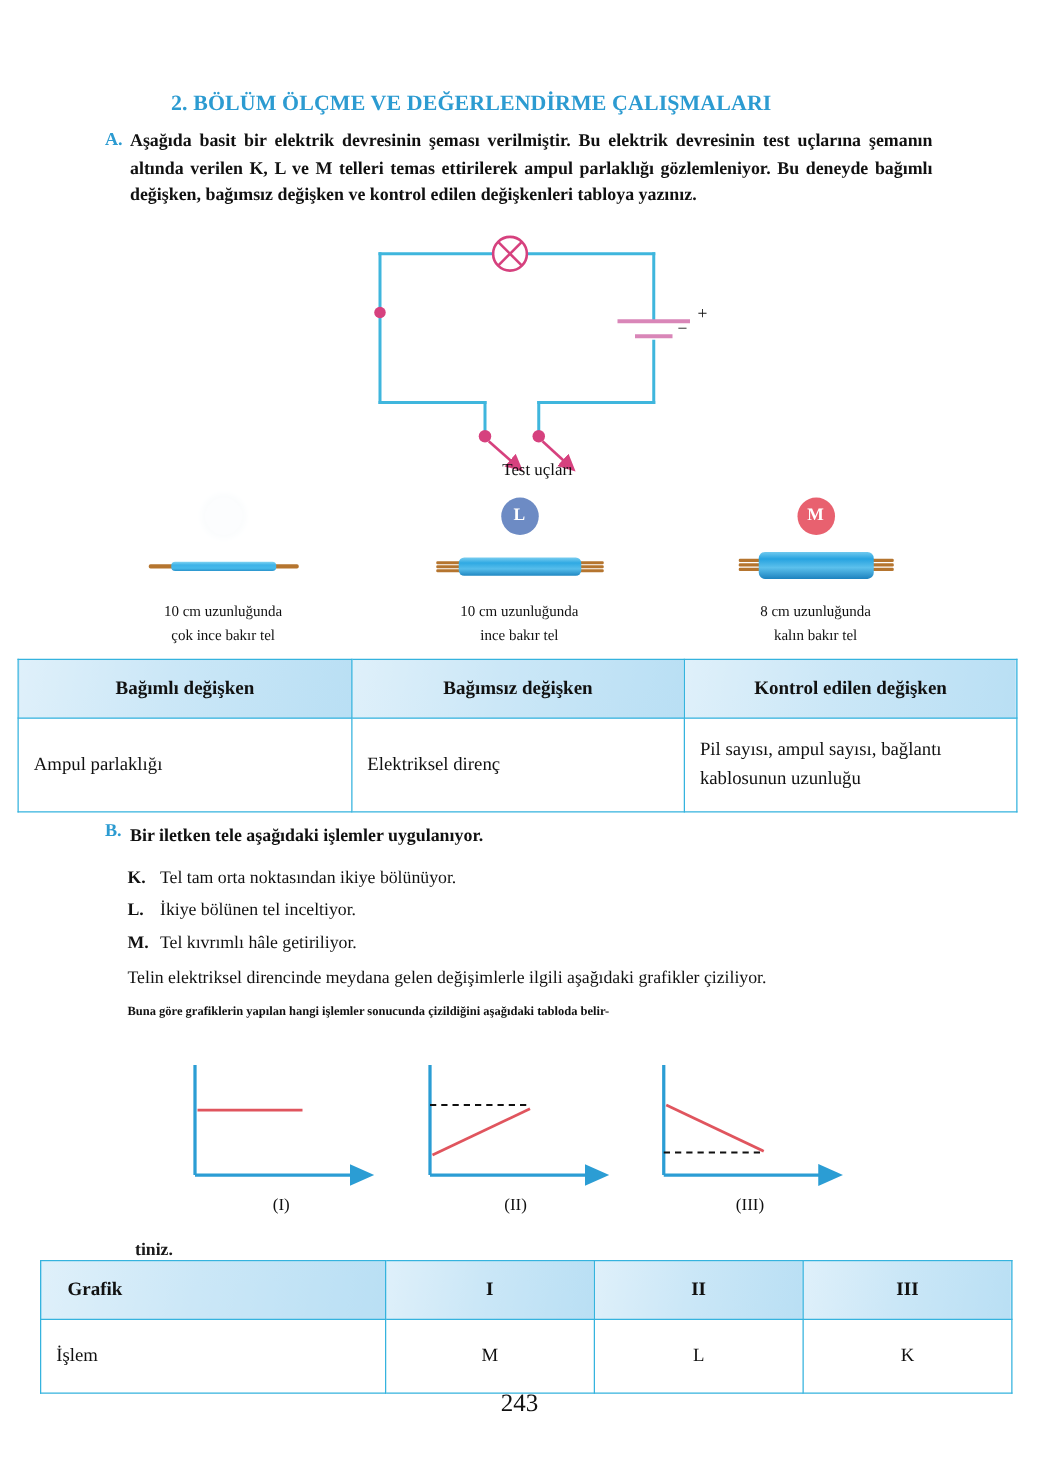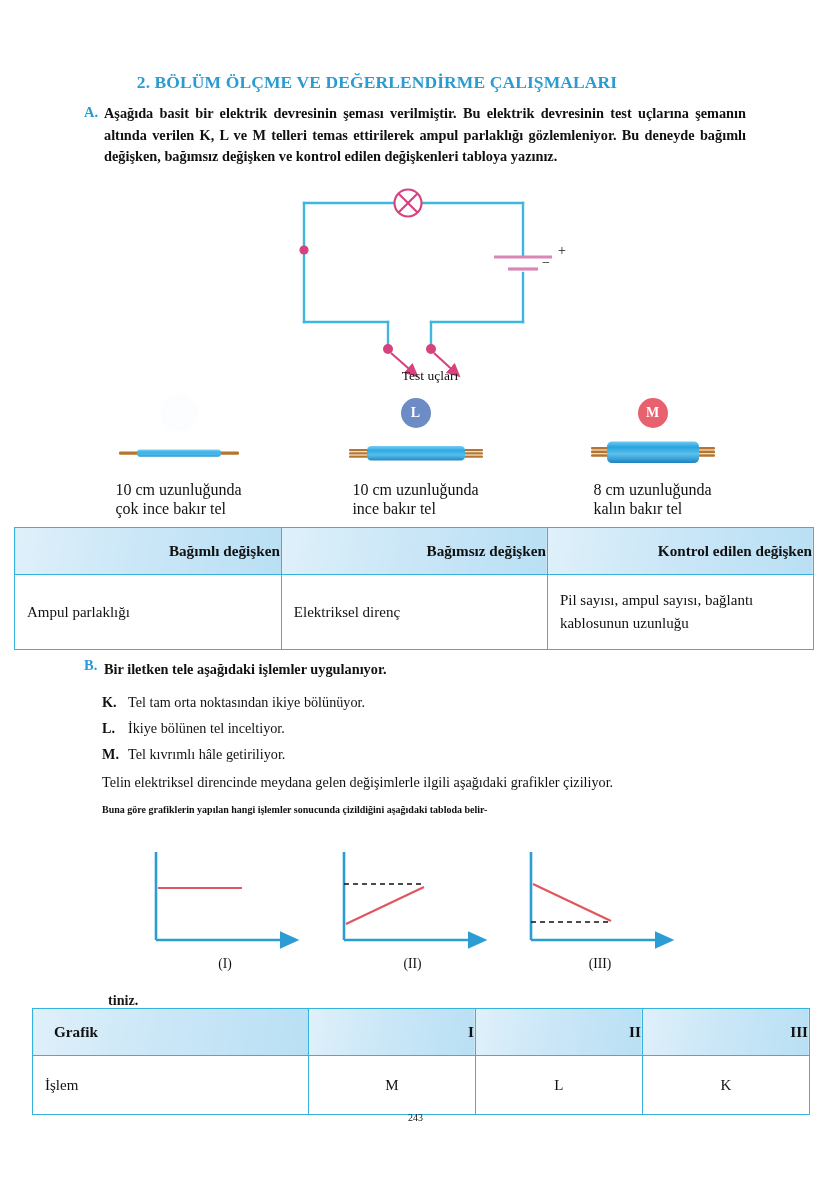--- a/index.html
+++ b/index.html
@@ -109,41 +109,41 @@
     box-shadow: 0 0 6px 3px rgba(250,252,253,1);
   }
   .wire-art {
     height: 34px;
     display: flex;
     align-items: center;
     justify-content: center;
   }
   .wire-cap {
     margin-top: 10px;
-    text-align: left;
-    font-size: 16px;
+    text-align: center;
+    font-size: 12px;
     line-height: 19px;
     color: #111;
   }
 
   
   table.vt {
     border-collapse: collapse;
     position: absolute;
     table-layout: fixed;
   }
   table.vt th, table.vt td {
     border: 1.6px solid #35b3de;
     vertical-align: middle;
   }
   table.vt th {
     background: linear-gradient(100deg, #dff0fa 0%, #cbe7f7 45%, #b9dff4 100%);
     font-weight: bold;
     font-size: 15.2px;
-    text-align: right;
+    text-align: center;
     height: 44px;
     color: #111;
   }
   table.vt td {
     background: #ffffff;
     font-size: 15px;
     padding: 8px 12px;
     color: #111;
   }
 
@@ -202,21 +202,21 @@
     color: #111;
   }
 
   
   .page-number {
     position: absolute;
     left: 0;
     top: 1112px;
     width: 831px;
     text-align: center;
-    font-size: 10px;
+    font-size: 20px;
     color: #111;
   }
 </style>
 </head>
 <body>
 
 <div class="page-title">2. BÖLÜM ÖLÇME VE DEĞERLENDİRME ÇALIŞMALARI</div>
 
 <div class="section-a">
   <div class="a-body">

